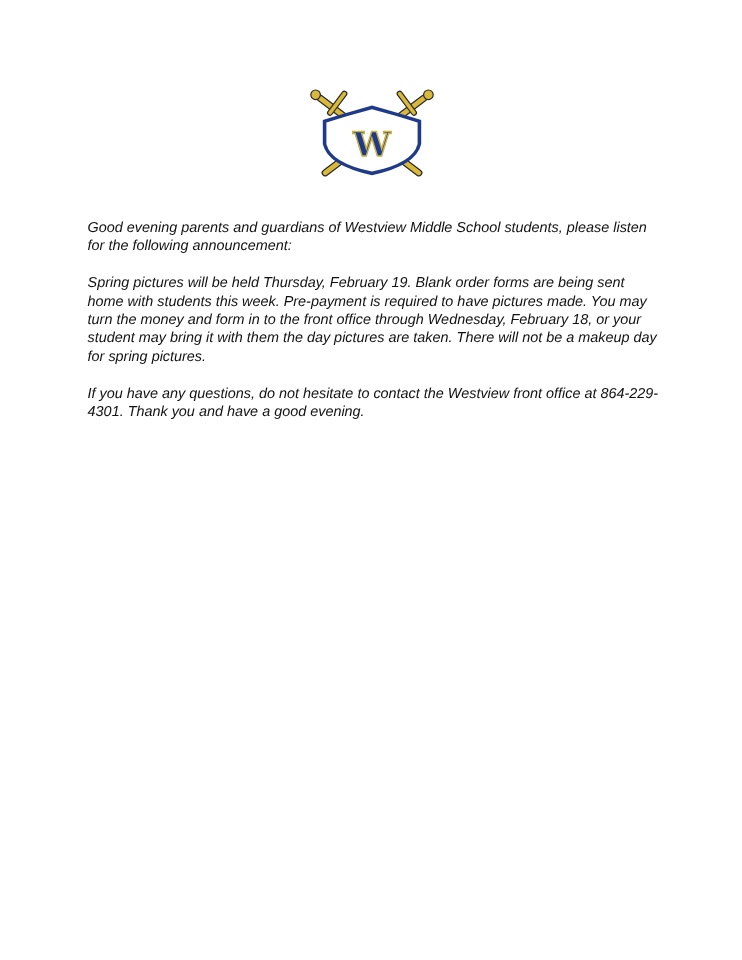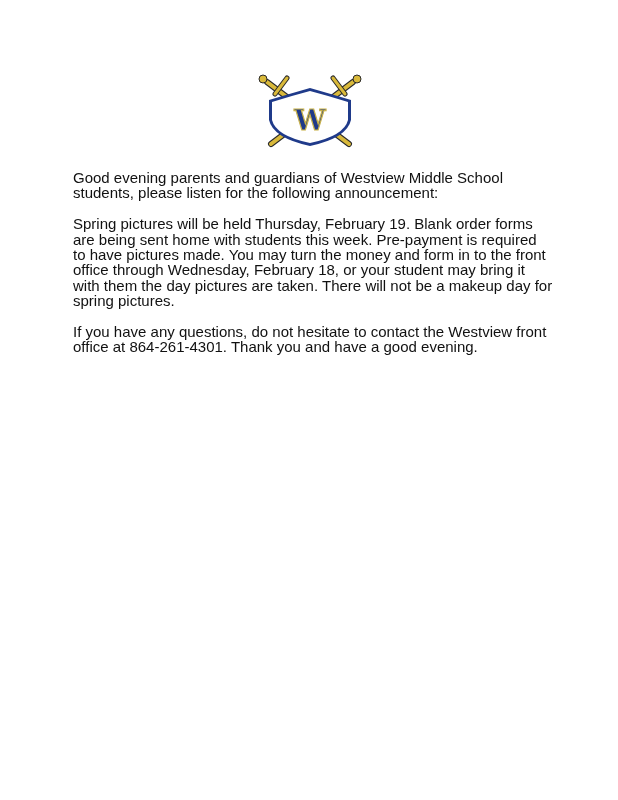--- a/index.html
+++ b/index.html
@@ -18,24 +18,25 @@
     .logo {
       position: absolute;
       left: 257px;
       top: 74px;
       width: 106px;
       height: 78px;
     }
     .content {
       position: absolute;
       left: 73px;
-      top: 170px;
+      top: 182px;
       width: 480px;
-      font-size: 15px;
+      font-size: 12px;
       line-height: 15.4px;
+      font-style: italic;
     }
     .content p {
       margin: 0 0 15.4px 0;
     }
   </style>
 </head>
 <body>
 
 <div class="logo">
   <svg width="106" height="78" viewBox="0 0 106 78" xmlns="http://www.w3.org/2000/svg">
@@ -63,14 +64,14 @@
 
     <g>
       <text x="53" y="56" text-anchor="middle" font-family="'DejaVu Serif', serif" font-weight="bold" font-size="28" fill="#1f3a8a" stroke="#c9b24a" stroke-width="1.2">W</text>
     </g>
   </svg>
 </div>
 
 <div class="content">
   <p>Good evening parents and guardians of Westview Middle School students, please listen for the following announcement:</p>
   <p>Spring pictures will be held Thursday, February 19.  Blank order forms are being sent home with students this week.  Pre-payment is required to have pictures made.  You may turn the money and form in to the front office through Wednesday, February 18, or your student may bring it with them the day pictures are taken.  There will not be a makeup day for spring pictures.</p>
-  <p>If you have any questions, do not hesitate to contact the Westview front office at 864-261-4301.  Thank you and have a good evening.</p>
+  <p>If you have any questions, do not hesitate to contact the Westview front office at 864-229-4301.  Thank you and have a good evening.</p>
 </div>
 
 </body></html>

